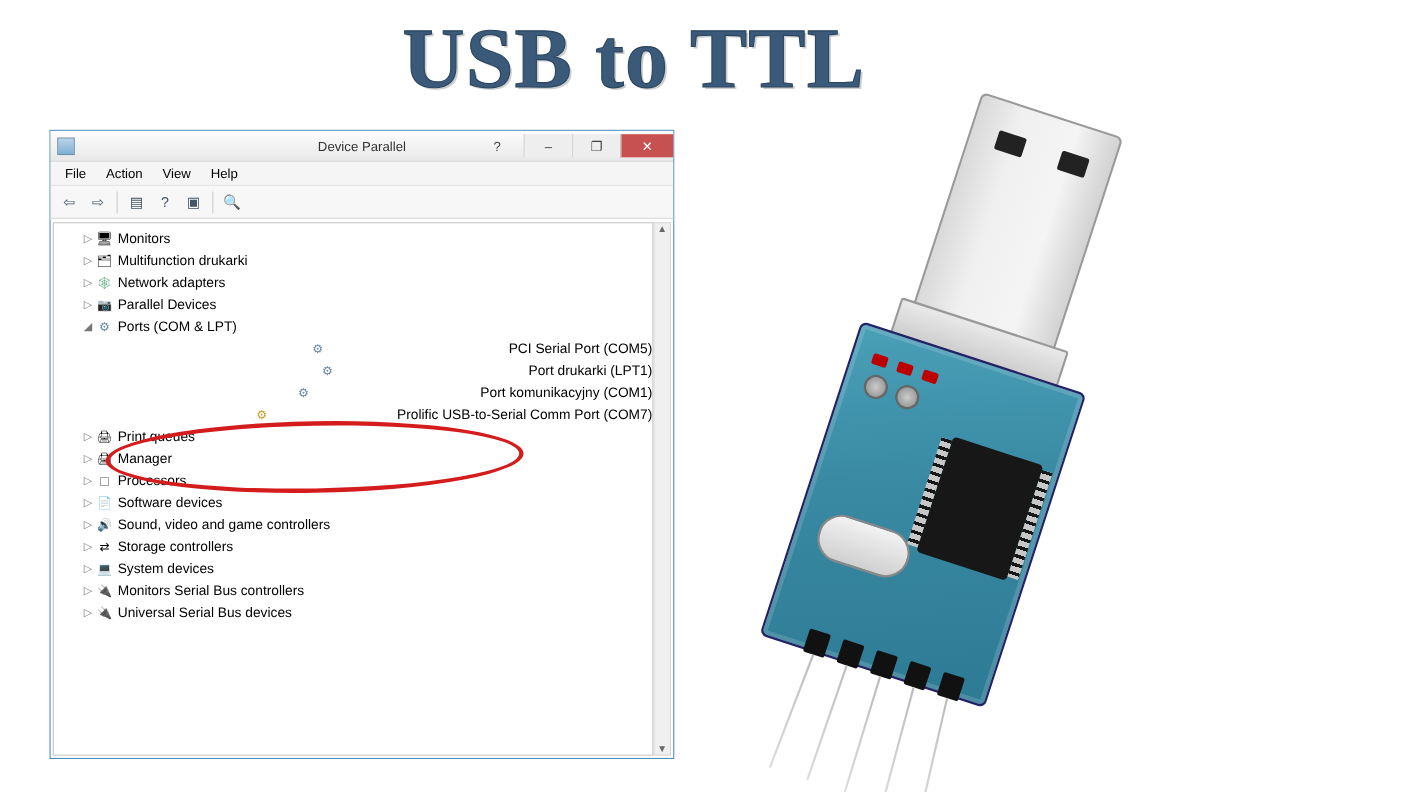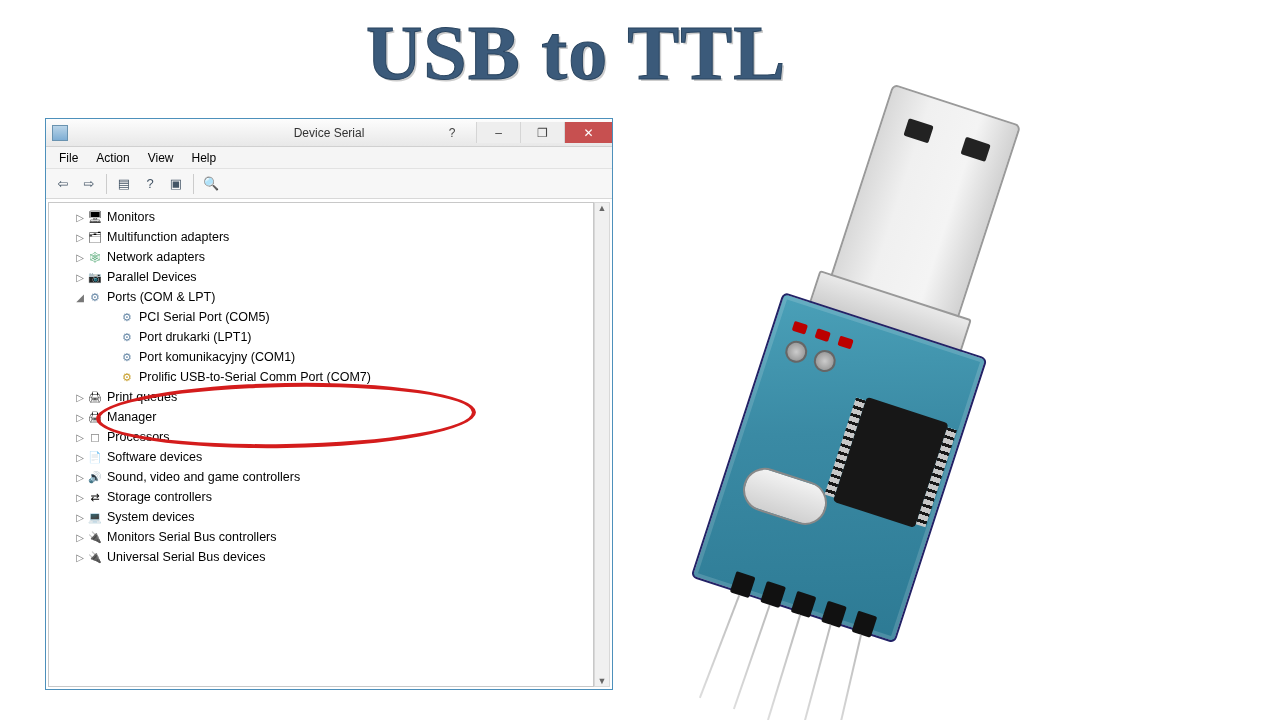--- a/index.html
+++ b/index.html
@@ -122,21 +122,21 @@
   .node .expander {
     width: 14px; text-align: center; color: #777; font-size: 10px;
     display: inline-block;
   }
   .node .icon {
     width: 16px; height: 16px; margin: 0 4px 0 0;
     display: inline-flex; align-items:center; justify-content:center;
     font-size: 12px;
   }
   .indent1 { padding-left: 24px; }
-  .indent2 { padding-left: 56px; }
+  .indent2 { padding-left: 56px; justify-content: space-between; }
   .icon-monitor::before { content:"🖥"; font-size:12px; }
   .icon-adapter::before { content:"🗂"; font-size:11px; }
   .icon-net::before { content:"🕸"; font-size:11px; color:#5a7; }
   .icon-portable::before { content:"📷"; font-size:11px; }
   .icon-port::before { content:"⚙"; font-size:11px; color:#6a8aa8; }
   .icon-port-warn::before { content:"⚙"; font-size:11px; color:#c8a030; }
   .icon-printq::before { content:"🖨"; font-size:11px; }
   .icon-printer::before { content:"🖨"; font-size:11px; }
   .icon-cpu::before { content:"◻"; font-size:12px; color:#888;}
   .icon-sw::before { content:"📄"; font-size:11px; }
@@ -225,21 +225,21 @@
   .pin-block:nth-child(5) .pin-wire{ transform:rotate(-5deg);}
 </style>
 </head>
 <body>
 
 <div class="page-title">USB to TTL</div>
 
 <div class="window">
   <div class="titlebar">
     <div class="app-icon"></div>
-    <span class="title-text">Device Serial</span>
+    <span class="title-text">Device Parallel</span>
     <div class="right-btns">
       <div class="win-btn help">?</div>
       <div class="win-btn">–</div>
       <div class="win-btn">❐</div>
       <div class="win-btn close">✕</div>
     </div>
   </div>
 
   <div class="menubar">
     <span>File</span>
@@ -262,21 +262,21 @@
   <div class="content">
     <div class="tree" id="tree">
         <div class="node indent1">
           <span class="expander">▷</span>
           <span class="icon icon-monitor"></span>
           <span>Monitors</span>
         </div>
         <div class="node indent1">
           <span class="expander">▷</span>
           <span class="icon icon-adapter"></span>
-          <span>Multifunction adapters</span>
+          <span>Multifunction drukarki</span>
         </div>
         <div class="node indent1">
           <span class="expander">▷</span>
           <span class="icon icon-net"></span>
           <span>Network adapters</span>
         </div>
         <div class="node indent1">
           <span class="expander">▷</span>
           <span class="icon icon-portable"></span>
           <span>Parallel Devices</span>

